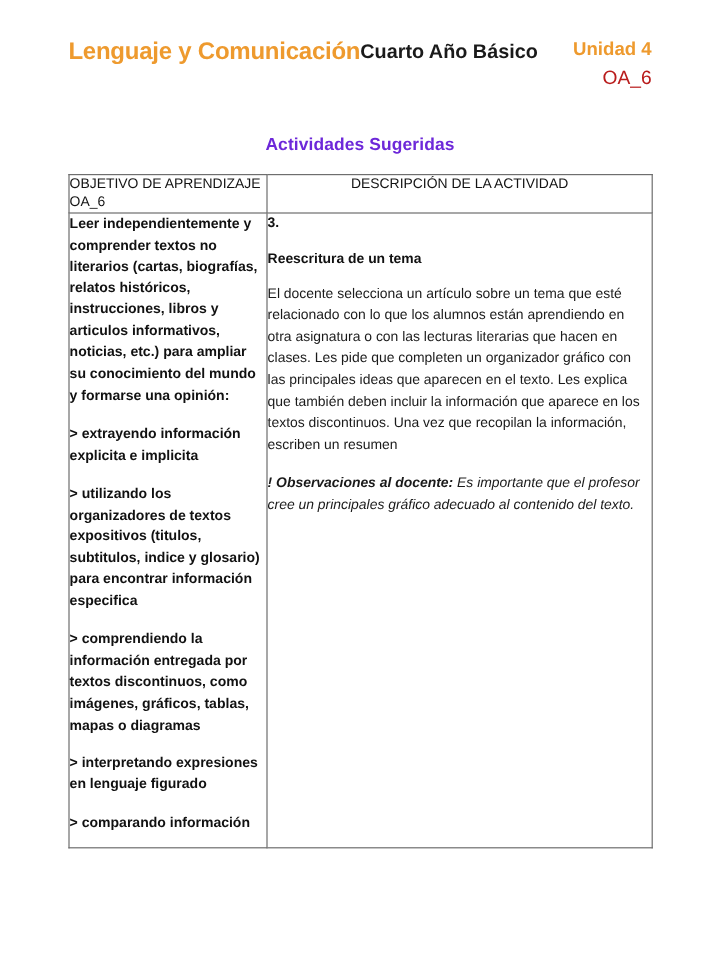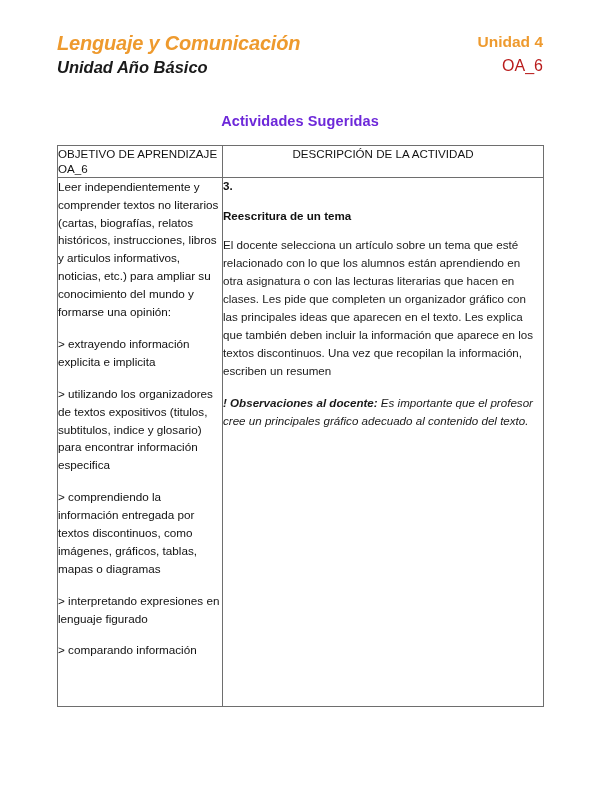--- a/index.html
+++ b/index.html
@@ -27,22 +27,21 @@
     position: absolute;
     left: 57px;
     top: 32px;
     width: 486px;
     display: flex;
     justify-content: space-between;
     align-items: flex-start;
   }
   .header-left {
     display: flex;
-    flex-direction: column;
-    font-style: italic;
+    flex-direction: row;
   }
   .header-right {
     display: flex;
     flex-direction: column;
     align-items: flex-end;
     padding-top: 1px;
     margin-left: 11px;
   }
   .title-main {
     font-size: 20px;
@@ -126,21 +125,21 @@
   .cell-obj {
     padding: 8px 7px 10px 7px;
     height: 528px;
   }
   .cell-desc {
     padding: 8px 10px 10px 9px;
   }
 
   .obj-block {
     font-size: 11.7px;
-    font-weight: normal;
+    font-weight: bold;
     color: #111111;
     line-height: 1.53;
     margin: 0 0 14px 0;
   }
   .obj-block:last-child { margin-bottom: 0; }
 
   .act-num {
     font-size: 11.6px;
     font-weight: bold;
     color: #111111;
@@ -174,21 +173,21 @@
   }
 </style>
 </head>
 <body>
 
 <div class="page">
 
   <div class="doc-header">
     <div class="header-left">
       <div class="title-main">Lenguaje y Comunicación</div>
-      <div class="title-sub">Unidad Año Básico</div>
+      <div class="title-sub">Cuarto Año Básico</div>
     </div>
     <div class="header-right">
       <div class="unit-label">Unidad 4</div>
       <div class="oa-label">OA_6</div>
     </div>
   </div>
 
   <div class="section-title">Actividades Sugeridas</div>
 
   <table class="act-table">

